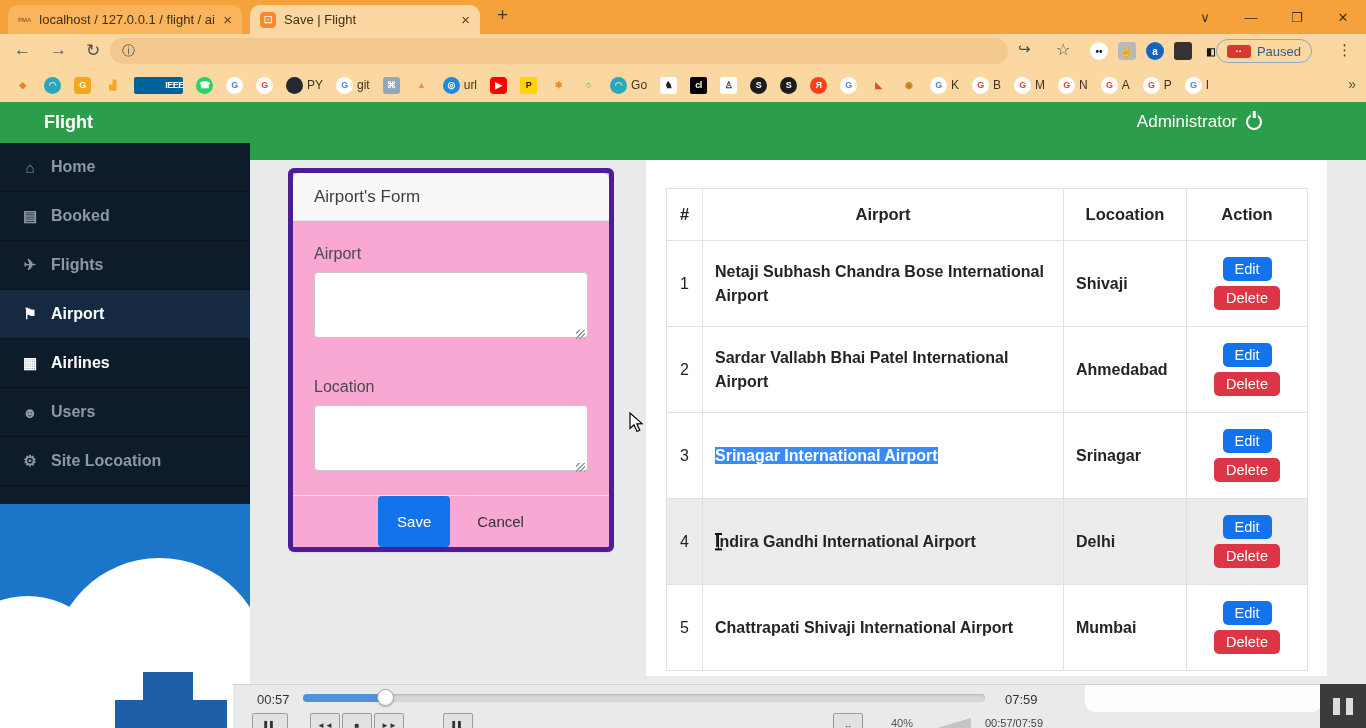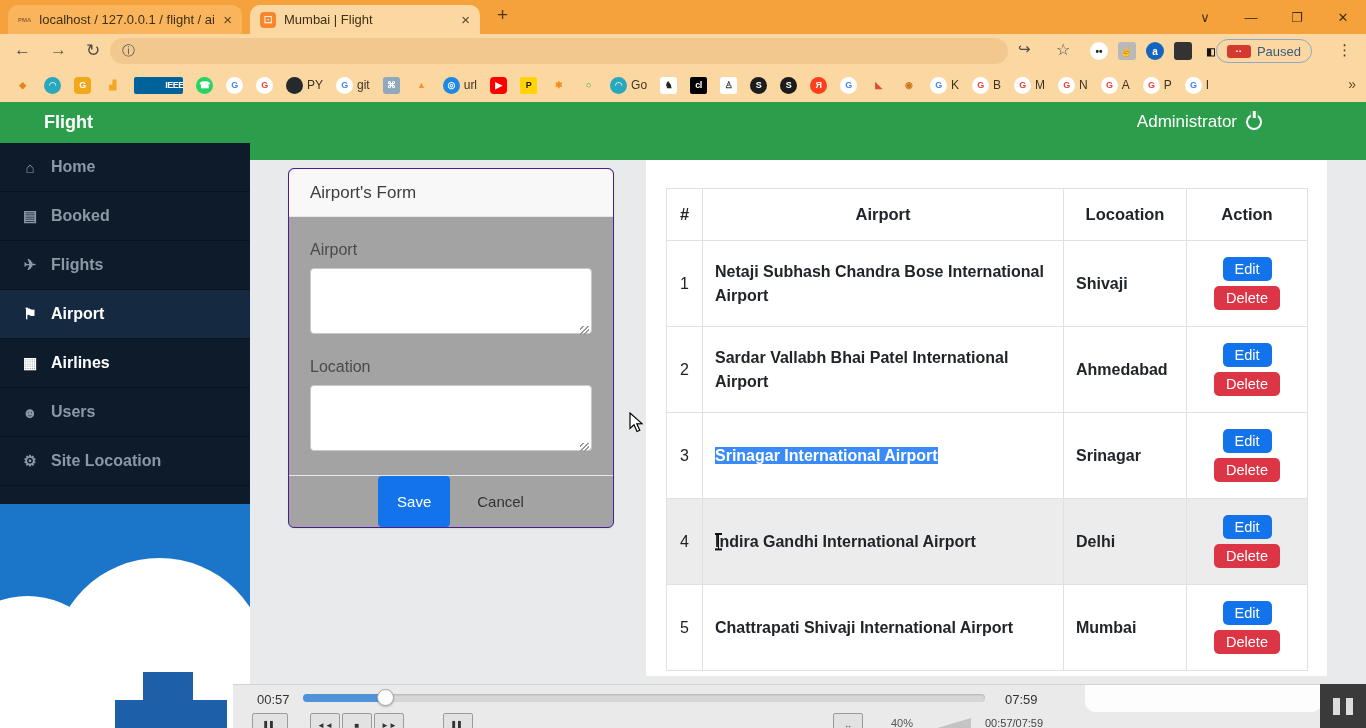--- a/index.html
+++ b/index.html
@@ -64,32 +64,32 @@
 
   
   .clouds{position:absolute;left:0;top:504px;width:250px;height:224px;background:#1B76C9;overflow:hidden}
   .cloud-c1{position:absolute;left:-60px;top:92px;width:175px;height:175px;background:#fff;border-radius:50%}
   .cloud-c2{position:absolute;left:52px;top:54px;width:215px;height:215px;background:#fff;border-radius:50%}
   .cloud-fill{position:absolute;left:0;top:175px;width:100%;height:60px;background:#fff}
   .plus-v{position:absolute;left:143px;top:168px;width:50px;height:60px;background:#1D5FA9}
   .plus-h{position:absolute;left:115px;top:196px;width:112px;height:32px;background:#1D5FA9}
 
   
-  .form-card{position:absolute;left:288px;top:168px;width:326px;background:#a3a3a3;
-    border:1px solid #4c1d95;border-radius:6px;box-shadow:0 1px 2px rgba(0,0,0,.06);box-sizing:border-box}
+  .form-card{position:absolute;left:288px;top:168px;width:326px;background:#f9a8d4;
+    border:5px solid #4c1d95;border-radius:6px;box-shadow:0 1px 2px rgba(0,0,0,.06);box-sizing:border-box}
   .card-head{height:47px;background:#F8F8F8;border-bottom:1px solid #E7E7E7;border-radius:6px 6px 0 0;
     display:flex;align-items:center;padding-left:21px;font-size:17px;color:#3E3E3E}
   .card-body{padding:24px 21px 20px}
   .f-label{font-size:16px;color:#4A4A4A}
   .ta-wrap{position:relative;margin-top:9px}
   .ta{width:100%;height:66px;border:1px solid #C9C9C9;border-radius:4px;box-sizing:border-box;
     resize:none;font-family:"Liberation Sans",sans-serif;font-size:14px;padding:6px}
   .ta-wrap::after{content:"";position:absolute;right:3px;bottom:3px;width:9px;height:9px;
     background:repeating-linear-gradient(135deg,transparent 0 2px,#999 2px 3.2px)}
-  .loc-label{margin-top:20px}
+  .loc-label{margin-top:36px}
   .card-foot{border-top:1px solid #E7E7E7;height:51px;display:flex;align-items:center;
     justify-content:center;gap:27px;border-radius:0 0 6px 6px}
   .save-btn{background:#1273EB;color:#fff;border:none;border-radius:4px;font-size:15px;
     padding:17px 19px;font-family:inherit}
   .cancel-link{font-size:15px;color:#333}
 
   
   .table-panel{position:absolute;left:646px;top:160px;width:681px;height:516px;background:#fff}
   .airports-table{position:absolute;left:20px;top:28px;width:641px;border-collapse:collapse;
     table-layout:fixed;font-size:16px;color:#212529}
@@ -145,21 +145,21 @@
 <div class="screen">
 
   <div class="tabbar">
     <div class="tab tab-1">
       <span class="fav-pma">PMA</span>
       <span class="tab-title">localhost / 127.0.0.1 / flight / airli</span>
       <span class="tab-close">×</span>
     </div>
     <div class="tab tab-2">
       <span class="fav-xampp">⊡</span>
-      <span class="tab-title">Mumbai | Flight</span>
+      <span class="tab-title">Save | Flight</span>
       <span class="tab-close">×</span>
     </div>
     <div class="newtab">+</div>
     <div class="win-controls">
       <span class="win-btn">∨</span>
       <span class="win-btn">—</span>
       <span class="win-btn">❐</span>
       <span class="win-btn">✕</span>
     </div>
   </div>

